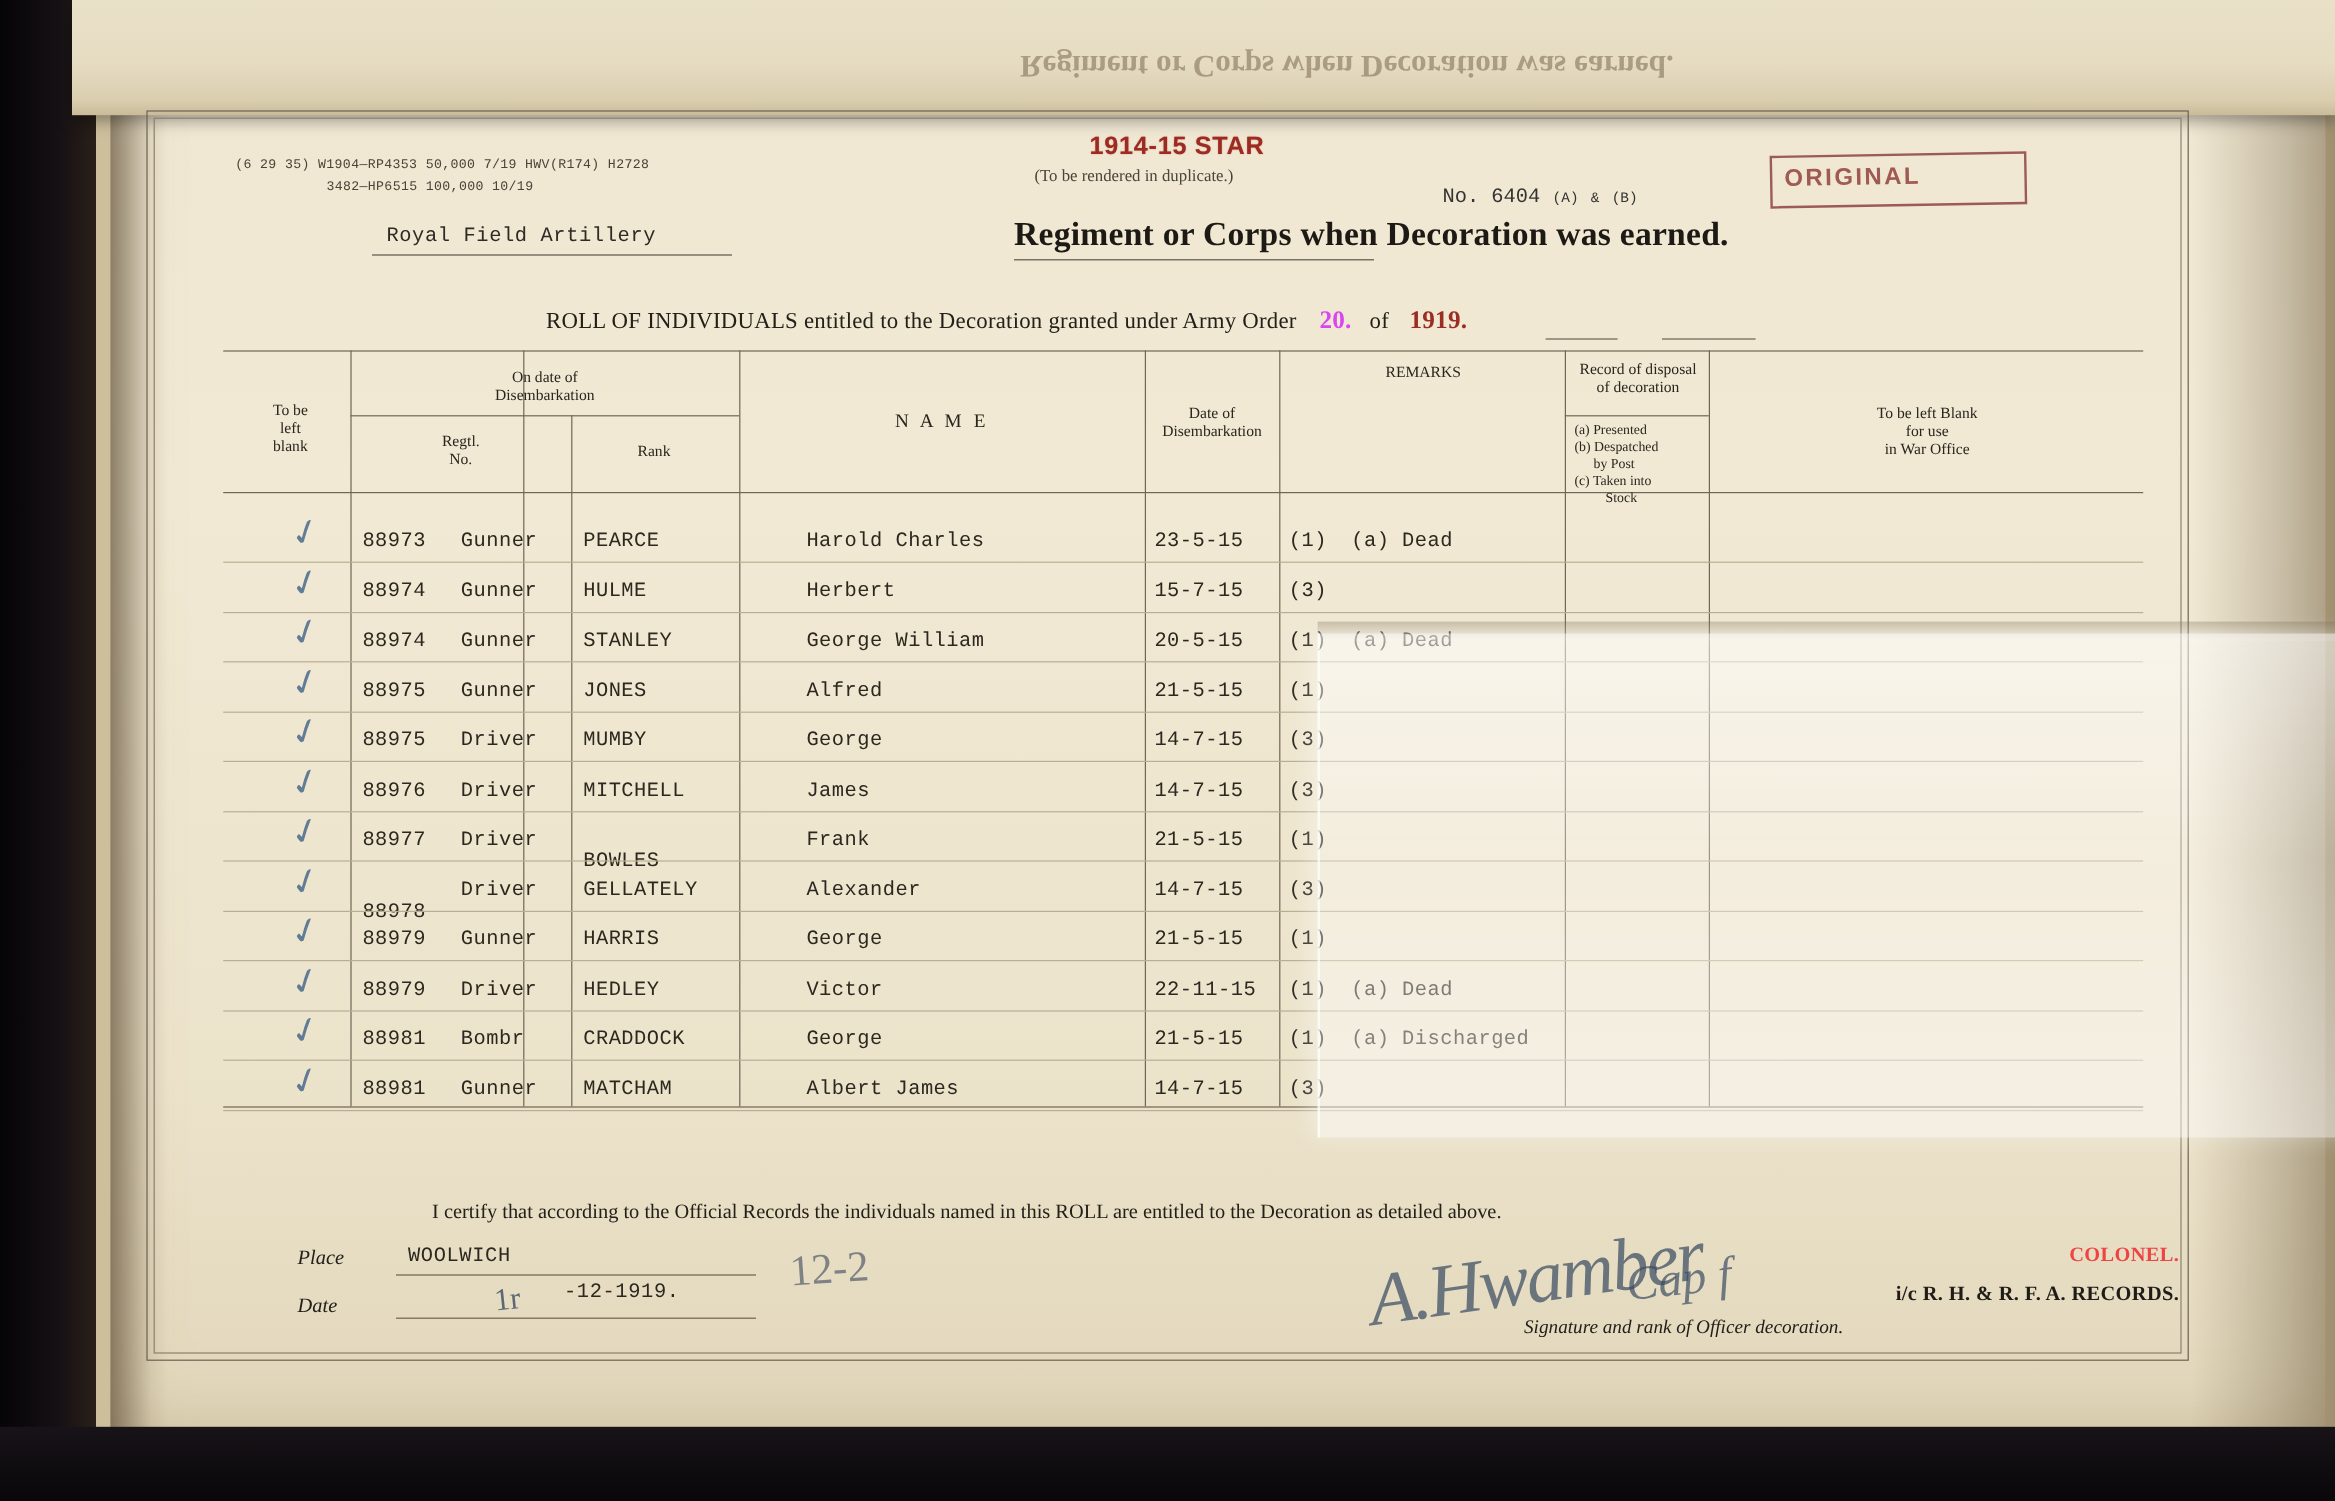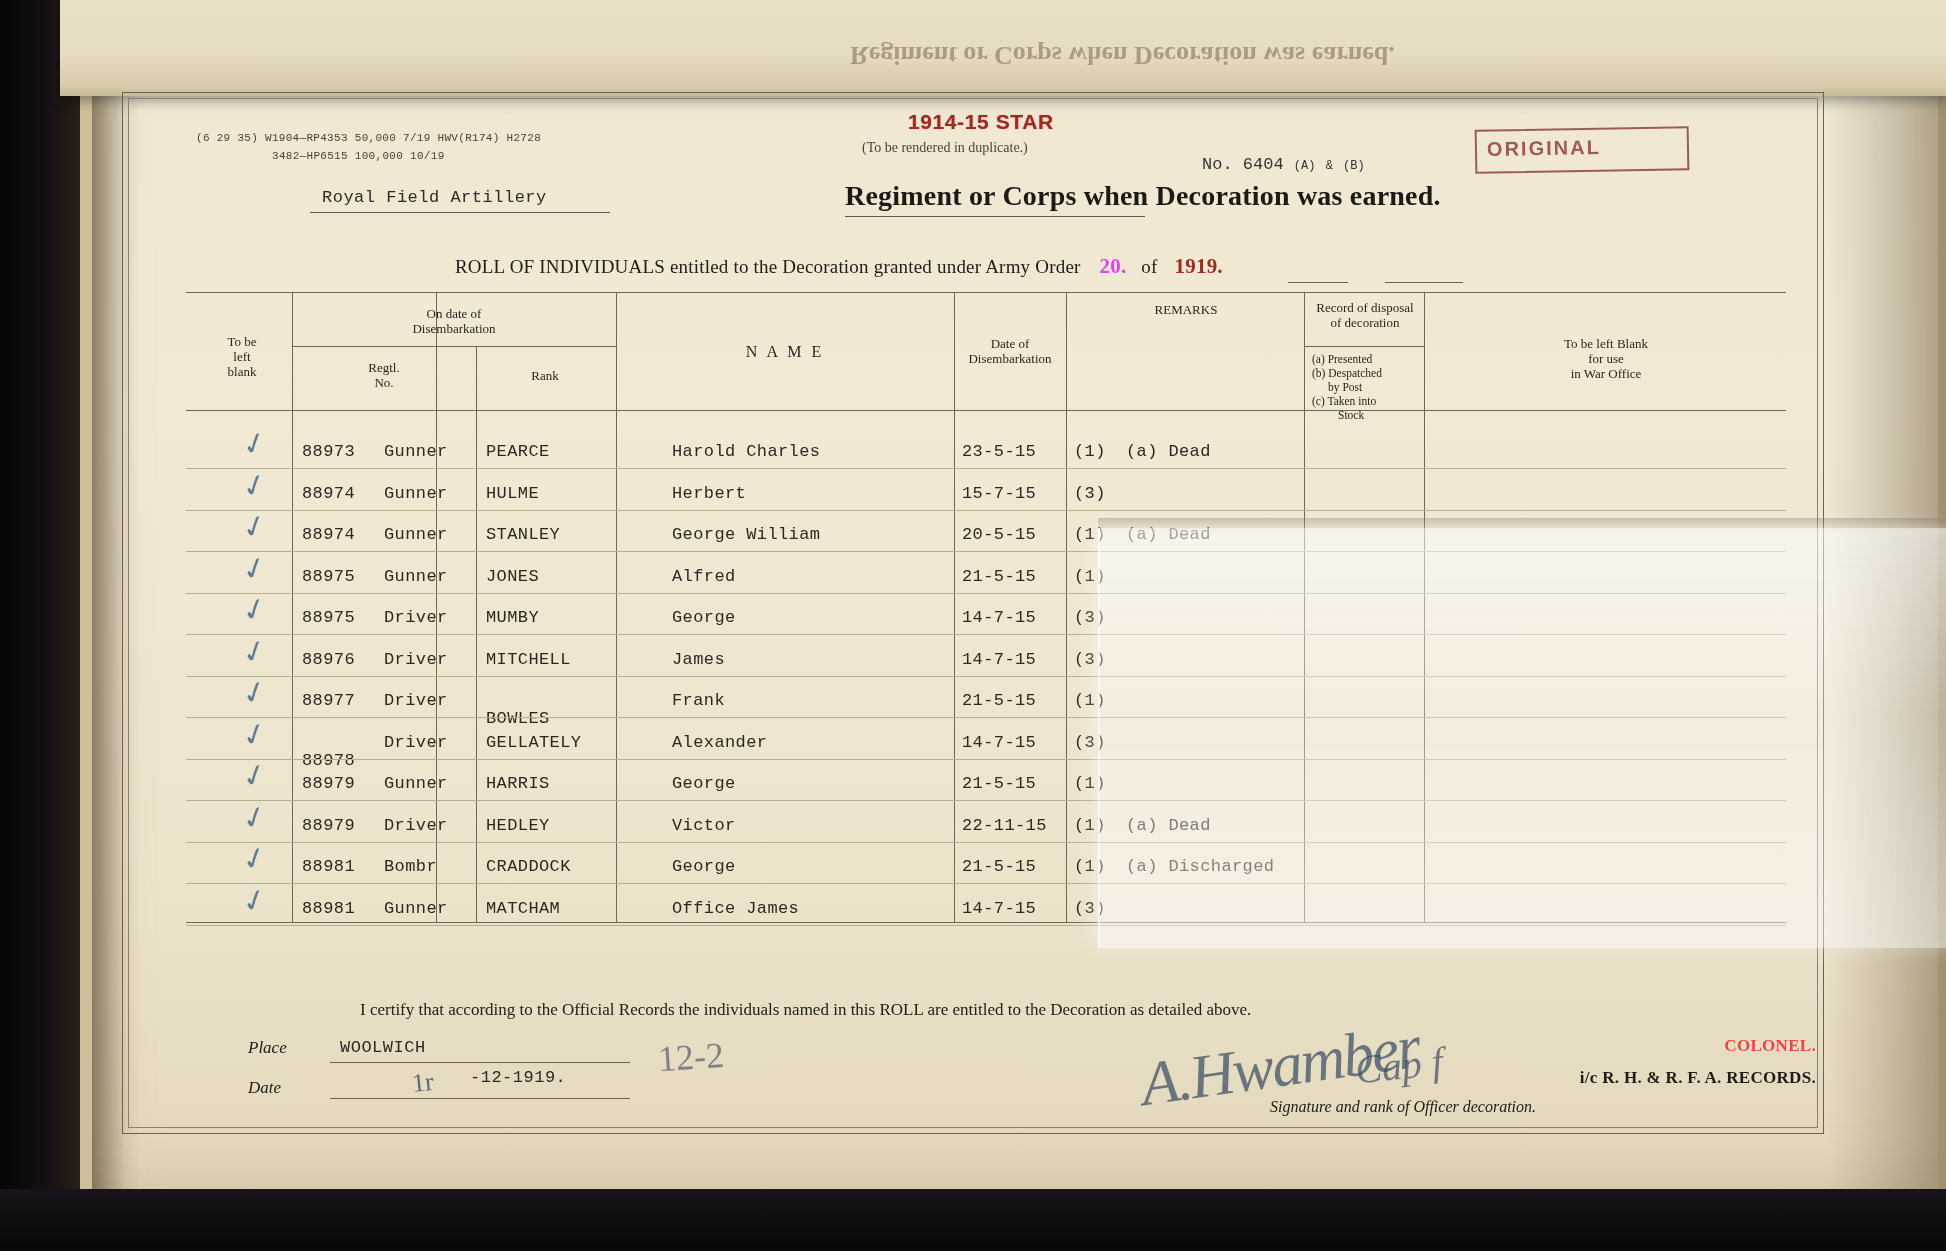--- a/index.html
+++ b/index.html
@@ -257,21 +257,21 @@
         <div class="cell" style="left: 300px; top: 565px;">CRADDOCK</div>
         <div class="cell" style="left: 486px; top: 565px;">George</div>
         <div class="cell" style="left: 776px; top: 565px;">21-5-15</div>
         <div class="cell" style="left: 888px; top: 565px;">(1)</div>
         <div class="cell" style="left: 940px; top: 565px;">(a) Discharged</div>
         <div class="rowline" style="top: 591px;"></div>
         <div class="tick" style="left: 56px; top: 590.5px;">✓</div>
         <div class="cell" style="left: 116px; top: 606.5px;">88981</div>
         <div class="cell" style="left: 198px; top: 606.5px;">Gunner</div>
         <div class="cell" style="left: 300px; top: 606.5px;">MATCHAM</div>
-        <div class="cell" style="left: 486px; top: 606.5px;">Office James</div>
+        <div class="cell" style="left: 486px; top: 606.5px;">Albert James</div>
         <div class="cell" style="left: 776px; top: 606.5px;">14-7-15</div>
         <div class="cell" style="left: 888px; top: 606.5px;">(3)</div>
         <div class="rowline" style="top: 632.5px;"></div>
       </div>
   </div>
 
   <div class="certify">I certify that according to the Official Records the individuals named in this ROLL are entitled to the Decoration as detailed above.</div>
 
   <div class="f-label" style="left:248px;top:1038px;">Place</div>
   <div class="f-val" style="left:340px;top:1038px;">WOOLWICH</div>

